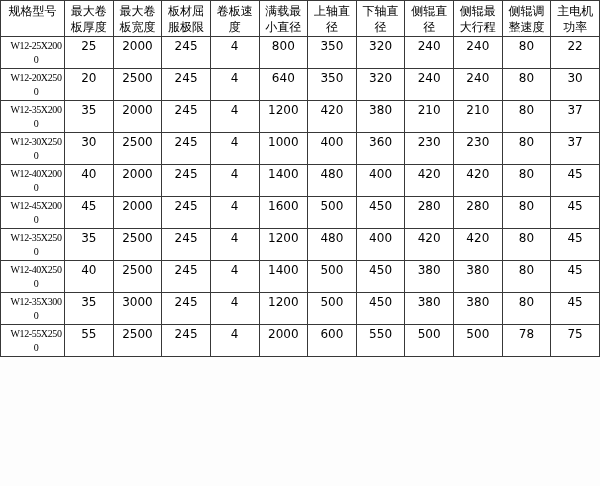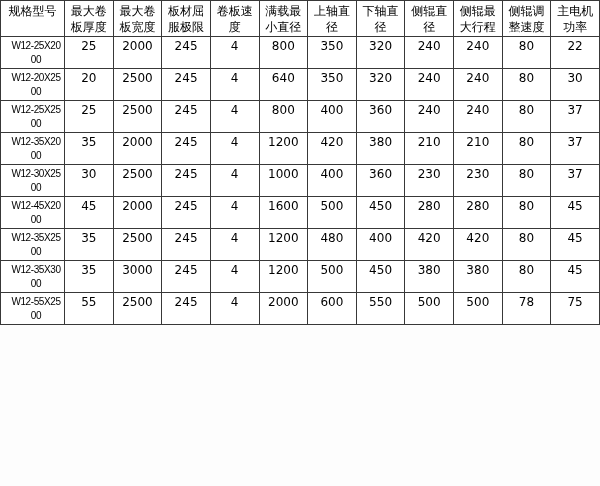--- a/index.html
+++ b/index.html
@@ -36,21 +36,21 @@
     line-height: 16px;
     height: 33px;
     word-break: break-all;
   }
   table.spec-table td {
     font-size: 12px;
     line-height: 14px;
     height: 29px;
   }
   table.spec-table td.model-cell {
-    font-family: Liberation Sans, sans-serif;
+    font-family: Liberation Serif, serif;
     font-size: 10px;
     letter-spacing: -0.4px;
     line-height: 14px;
     word-break: break-all;
     padding-left: 8px;
   }
   col.model-col { width: 64px; }
 </style>
 </head>
 <body>
@@ -99,34 +99,20 @@
           <td>4</td>
           <td>640</td>
           <td>350</td>
           <td>320</td>
           <td>240</td>
           <td>240</td>
           <td>80</td>
           <td>30</td>
         </tr>
         <tr>
-          <td class="model-cell">W12-25X2500</td>
-          <td>25</td>
-          <td>2500</td>
-          <td>245</td>
-          <td>4</td>
-          <td>800</td>
-          <td>400</td>
-          <td>360</td>
-          <td>240</td>
-          <td>240</td>
-          <td>80</td>
-          <td>37</td>
-        </tr>
-        <tr>
           <td class="model-cell">W12-35X2000</td>
           <td>35</td>
           <td>2000</td>
           <td>245</td>
           <td>4</td>
           <td>1200</td>
           <td>420</td>
           <td>380</td>
           <td>210</td>
           <td>210</td>
@@ -141,20 +127,34 @@
           <td>4</td>
           <td>1000</td>
           <td>400</td>
           <td>360</td>
           <td>230</td>
           <td>230</td>
           <td>80</td>
           <td>37</td>
         </tr>
         <tr>
+          <td class="model-cell">W12-40X2000</td>
+          <td>40</td>
+          <td>2000</td>
+          <td>245</td>
+          <td>4</td>
+          <td>1400</td>
+          <td>480</td>
+          <td>400</td>
+          <td>420</td>
+          <td>420</td>
+          <td>80</td>
+          <td>45</td>
+        </tr>
+        <tr>
           <td class="model-cell">W12-45X2000</td>
           <td>45</td>
           <td>2000</td>
           <td>245</td>
           <td>4</td>
           <td>1600</td>
           <td>500</td>
           <td>450</td>
           <td>280</td>
           <td>280</td>
@@ -165,20 +165,34 @@
           <td class="model-cell">W12-35X2500</td>
           <td>35</td>
           <td>2500</td>
           <td>245</td>
           <td>4</td>
           <td>1200</td>
           <td>480</td>
           <td>400</td>
           <td>420</td>
           <td>420</td>
+          <td>80</td>
+          <td>45</td>
+        </tr>
+        <tr>
+          <td class="model-cell">W12-40X2500</td>
+          <td>40</td>
+          <td>2500</td>
+          <td>245</td>
+          <td>4</td>
+          <td>1400</td>
+          <td>500</td>
+          <td>450</td>
+          <td>380</td>
+          <td>380</td>
           <td>80</td>
           <td>45</td>
         </tr>
         <tr>
           <td class="model-cell">W12-35X3000</td>
           <td>35</td>
           <td>3000</td>
           <td>245</td>
           <td>4</td>
           <td>1200</td>

